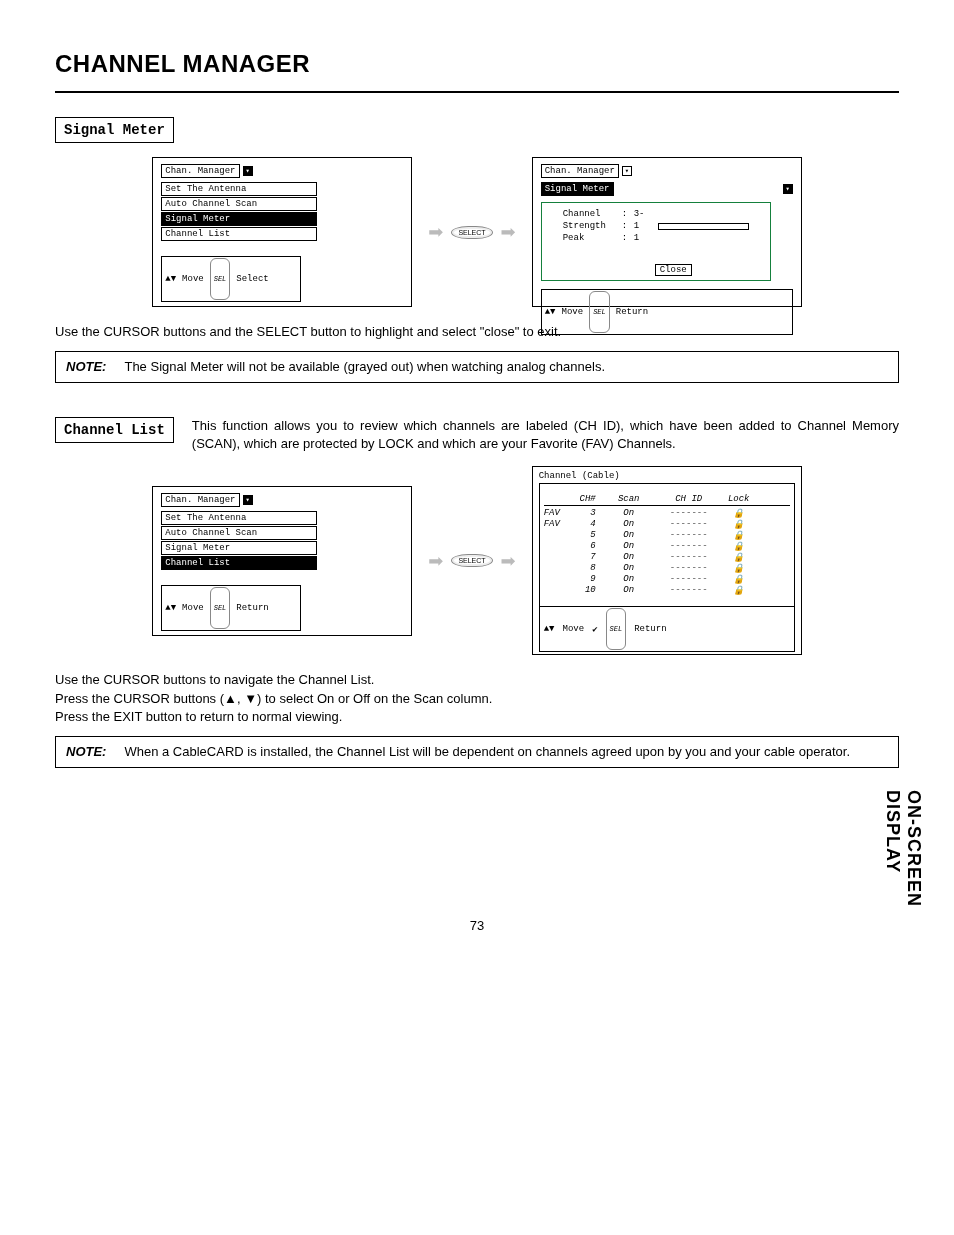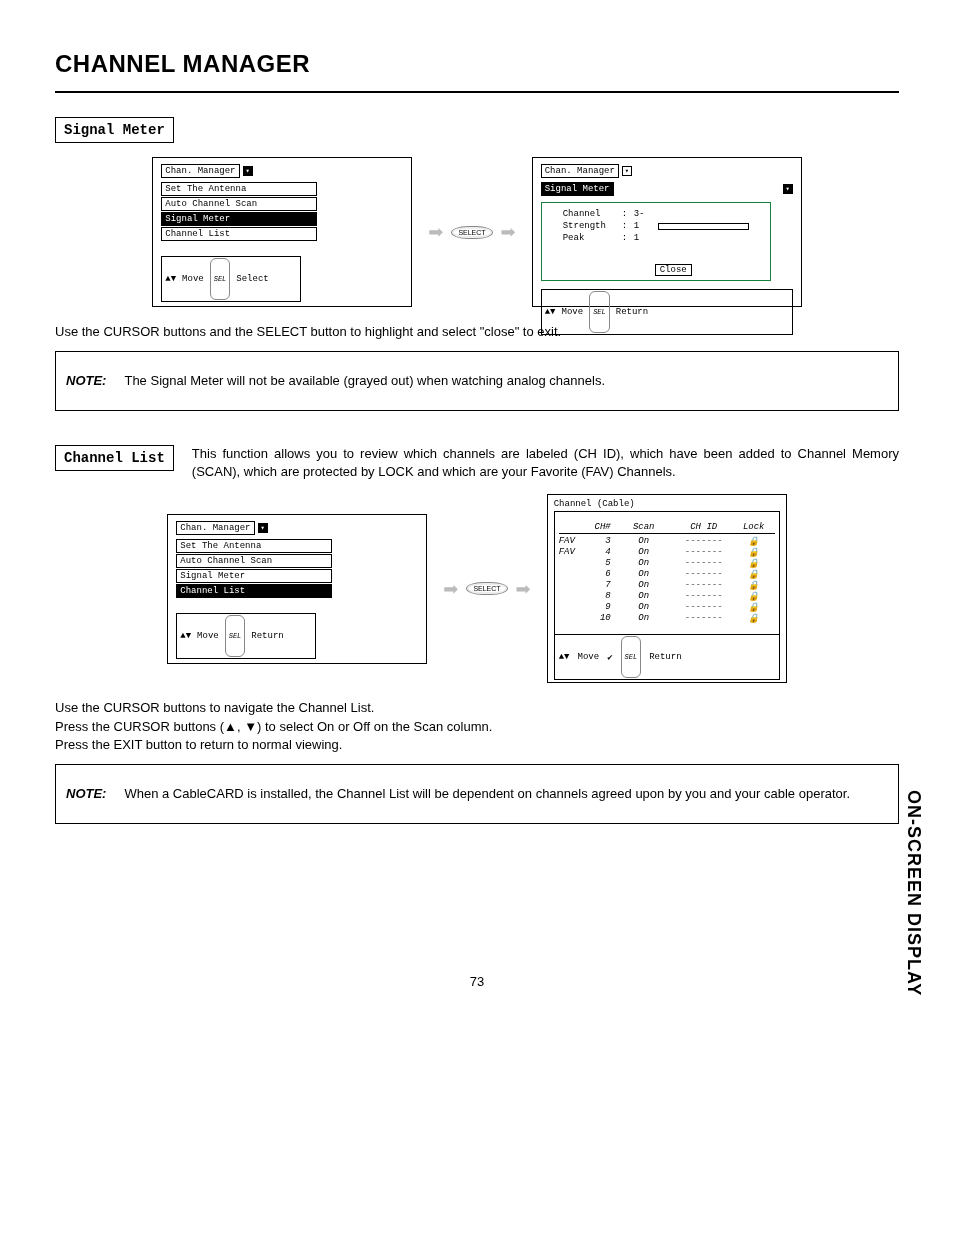--- a/index.html
+++ b/index.html
@@ -63,29 +63,29 @@
   .arrow-block { display:flex; align-items:center; gap:8px; }
   .sm-detail { border:1px solid #15803d; width:230px; padding:4px 21px; font-size:9px; margin-top:2px; }
   .sm-row { display:flex; gap:4px; margin:2px 0; align-items:center; }
   .sm-label { width:55px; }
   .sm-colon { width:8px; }
   .sm-bar { border:1px solid #000; height:7px; flex:1; }
   .close-btn { border:1px solid #000; padding:0 4px; margin-left:92px; margin-top:19px; display:inline-block;}
   .instr { margin: 8px 0 10px 0; line-height:1.4; }
   .note-box {
     border:1px solid #000;
-    padding: 20px 10px;
+    padding: 6px 10px;
     display:flex;
     gap:18px;
     margin: 6px 0 34px 0;
     line-height:1.4;
   }
   .note-label { font-style: italic; font-weight: bold; }
   
-  .cl-panel { border:1px solid #000; width:240px; padding:4px 6px 2px 6px; font-family:"Courier New",monospace; font-size:9px; }
+  .cl-panel { border:1px solid #000; width:270px; padding:4px 6px 2px 6px; font-family:"Courier New",monospace; font-size:9px; }
   .cl-title { margin-bottom:2px; }
   .cl-inner { border:1px solid #000; padding:10px 4px;font-style:italic; }
   .cl-head, .cl-row { display:flex; }
   .cl-head { border-bottom:1px solid #000; padding-bottom:1px; margin-bottom:2px; }
   .c-fav{width:30px;} .c-ch{width:30px;text-align:right;padding-right:8px;} .c-scan{width:50px;text-align:center;} .c-id{width:70px;text-align:center;} .c-lock{width:30px;text-align:center;}
   .cl-footer { border:1px solid #000; border-top:none; padding:1px 4px; display:flex; gap:8px; align-items:center;}
   .side-tab {
     position: absolute;
     right: 30px;
     top: 790px;

